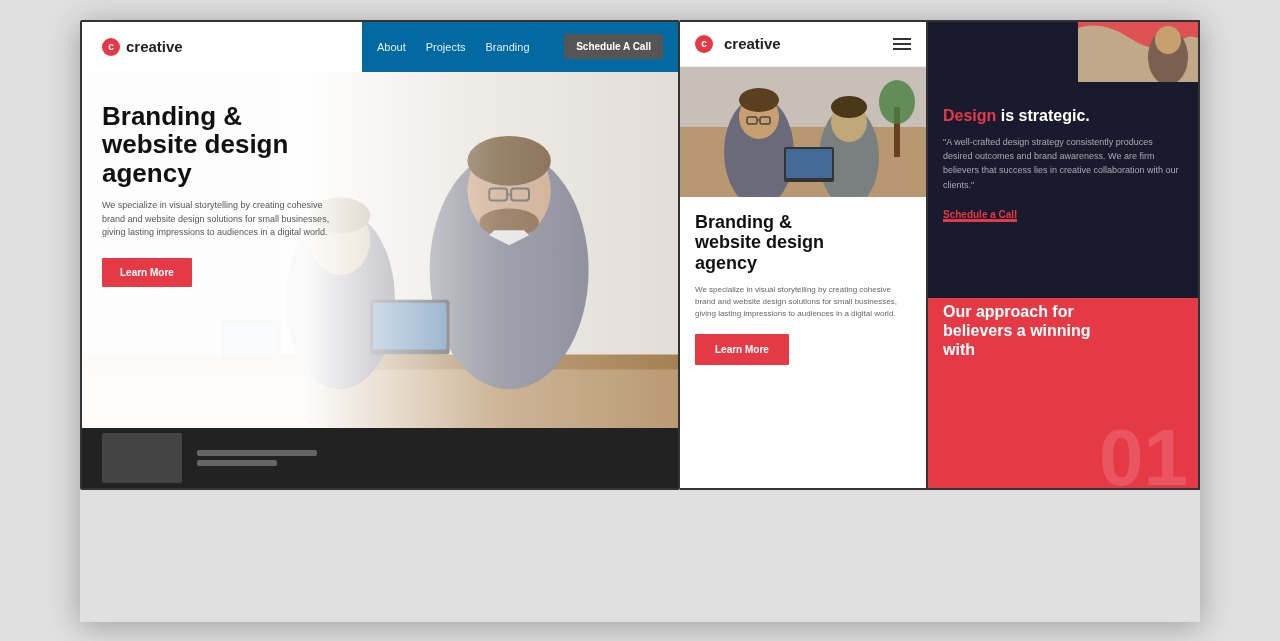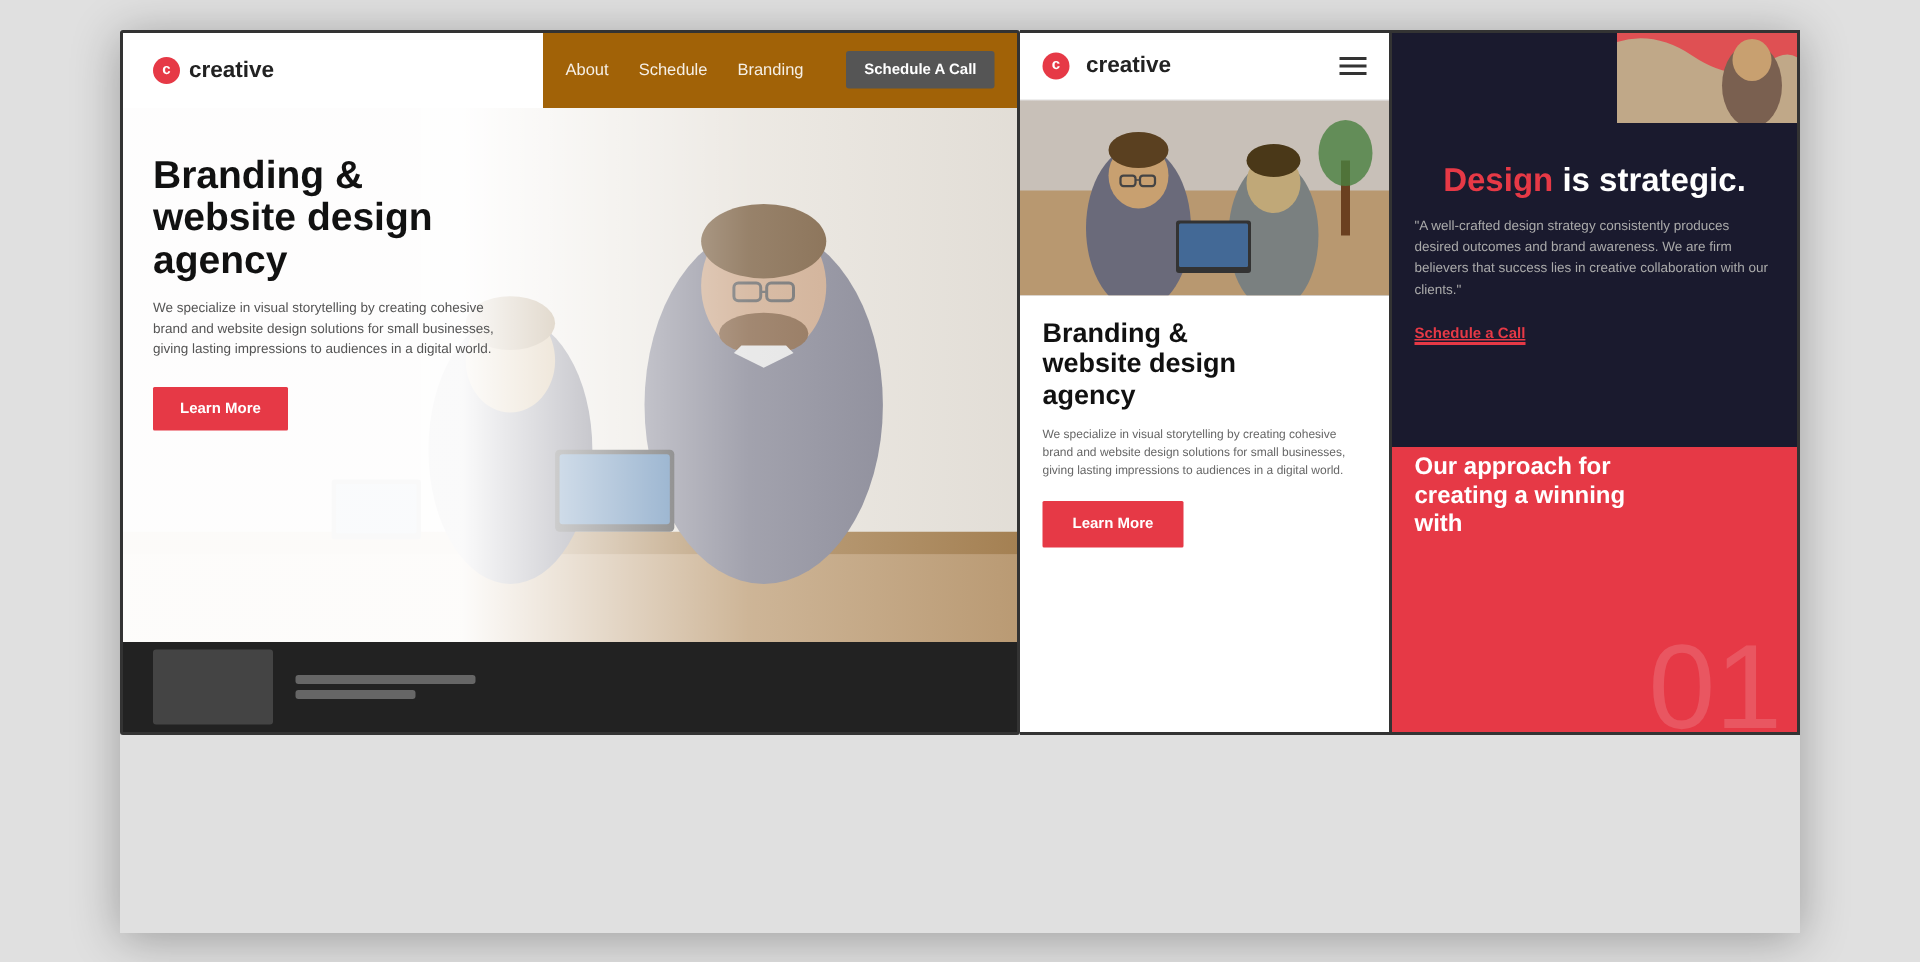--- a/index.html
+++ b/index.html
@@ -72,21 +72,21 @@
     }
 
     .logo-text {
       font-size: 15px;
       font-weight: 700;
       color: #222;
     }
 
     .desktop-nav-right {
       flex: 1;
-      background: #a16207;
+      background: #0369a1;
       height: 50px;
       display: flex;
       align-items: center;
       padding: 0 15px;
       gap: 20px;
     }
 
     .nav-link {
       color: #fff;
       font-size: 11px;
@@ -309,25 +309,24 @@
       height: 60px;
       background: linear-gradient(135deg, #c8a882 0%, #e8c8a0 50%, #b89870 100%);
       overflow: hidden;
     }
 
     .right-design-text {
       margin-top: 70px;
     }
 
     .design-headline {
-      font-size: 22px;
+      font-size: 16px;
       font-weight: 900;
       color: #fff;
       margin-bottom: 10px;
-      text-align: center;
     }
 
     .design-accent {
       color: #e63946;
     }
 
     .design-quote {
       font-size: 9px;
       color: #aaa;
       line-height: 1.6;
@@ -358,40 +357,40 @@
       font-weight: 900;
       color: #fff;
       line-height: 1.2;
     }
 
     .approach-number {
       position: absolute;
       bottom: -10px;
       right: 10px;
       font-size: 80px;
-      font-weight: 400;
+      font-weight: 700;
       color: rgba(255,255,255,0.15);
       line-height: 1;
     }
   </style>
 </head>
 <body>
 
 <div class="outer-wrapper">
 
   <div class="panel-desktop">
 
     <div class="desktop-nav">
       <div class="desktop-nav-left">
         <div class="logo-icon"></div>
         <span class="logo-text">creative</span>
       </div>
       <div class="desktop-nav-right">
         <a class="nav-link">About</a>
-        <a class="nav-link">Schedule</a>
+        <a class="nav-link">Projects</a>
         <a class="nav-link">Branding</a>
         <button class="nav-btn">Schedule A Call</button>
       </div>
     </div>
 
     <div class="desktop-hero">
       <div class="desktop-hero-image">
         <div class="office-scene">
           
           <svg width="100%" height="100%" viewBox="0 0 600 420" preserveAspectRatio="xMidYMid slice">
@@ -522,21 +521,21 @@
           <span class="design-accent">Design</span><span> is strategic.</span>
         </h2>
         <p class="design-quote">"A well-crafted design strategy consistently produces desired outcomes and brand awareness. We are firm believers that success lies in creative collaboration with our clients."</p>
         <span class="schedule-link">Schedule a Call</span>
       </div>
     </div>
 
     <div class="right-red">
       <h3 class="approach-heading">
         <span>Our approach for</span><br>
-        <span>creating a winning</span><br>
+        <span>believers a winning</span><br>
         <span>with</span>
       </h3>
       <div class="approach-number">01</div>
     </div>
 
   </div>
 
 </div>
 
 </body></html>

